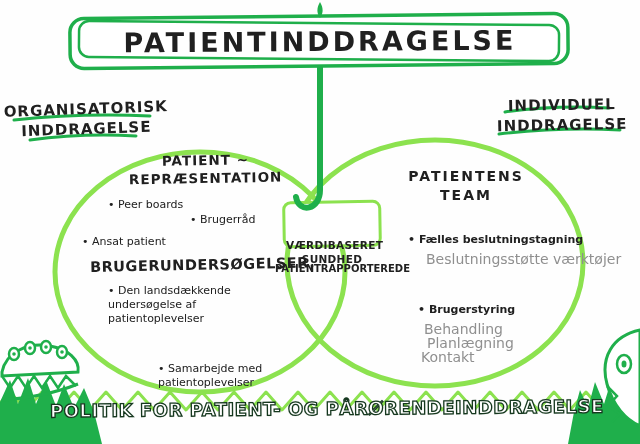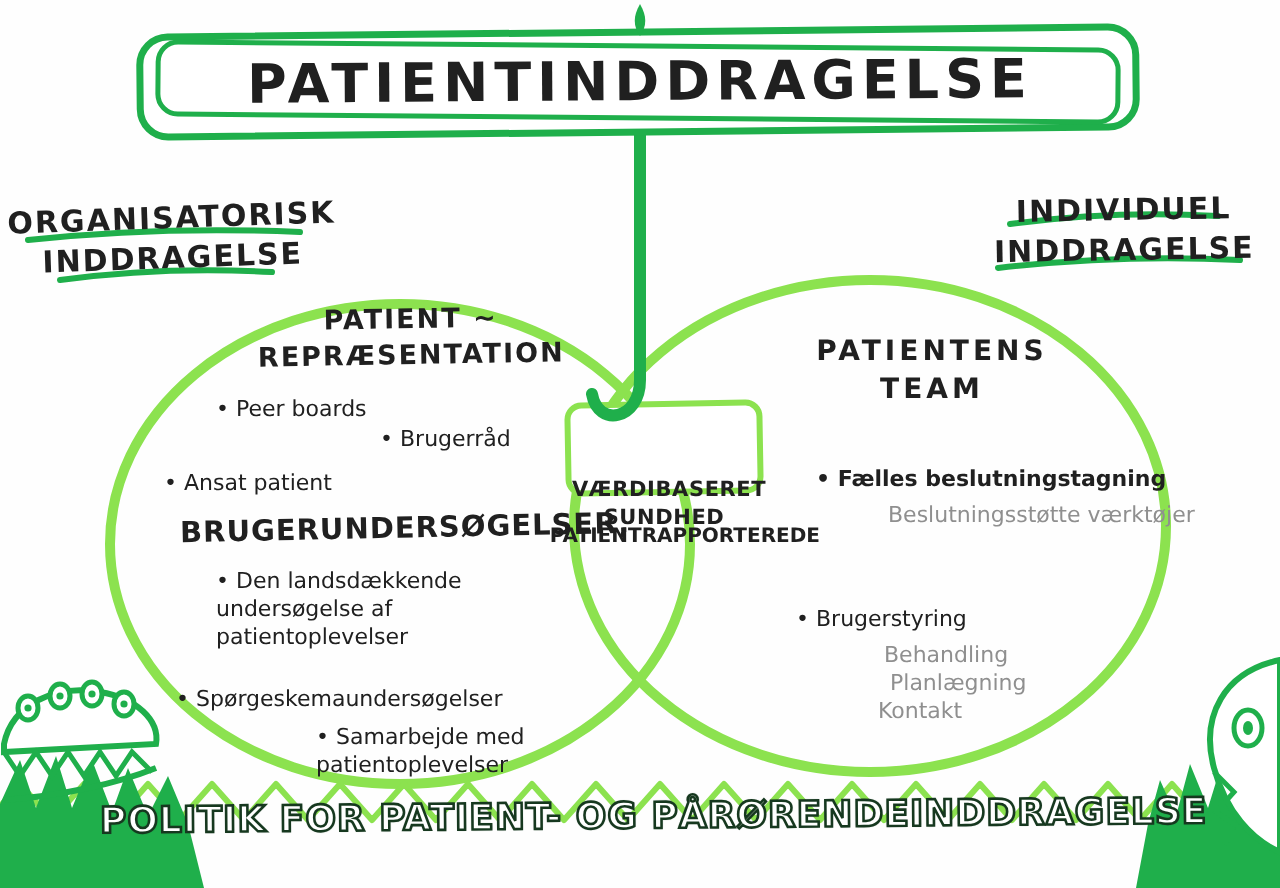--- a/index.html
+++ b/index.html
@@ -29,21 +29,21 @@
   }
   .wrapblock{font-size:11px; text-align:left; line-height:14px;}
   .centerbox{
     top:208px; left:286px; width:92px; text-align:center;
     font-size:10.5px; font-weight:700; line-height:14px; letter-spacing:0.3px;margin-top:30px;
   }
   .prom{
     top:262px; left:255px; width:155px; text-align:right;
     font-size:10px; font-weight:700; line-height:14px;
   }
-  .gray{color:#8f8f8f; font-size:11px; white-space:nowrap;margin-left:18px;}
+  .gray{color:#8f8f8f; font-size:14px; white-space:nowrap;}
   .footer{
     top:398px; left:50px; width:545px; text-align:center;
     font-size:18px; font-weight:800; letter-spacing:0.5px;
     color:#ffffff; -webkit-text-stroke:1.3px #16381f;
     text-shadow:0 0 1px #16381f; transform:rotate(-0.5deg); white-space:nowrap;
   }
 </style>
 </head>
 <body>
 
@@ -112,39 +112,38 @@
     <span style="display:block">REPRÆSENTATION</span>
   </div>
 
   <div class="abs item bullet" style="top:198px;left:108px;">Peer boards</div>
   <div class="abs item bullet" style="top:213px;left:190px;">Brugerråd</div>
   <div class="abs item bullet" style="top:235px;left:82px;">Ansat patient</div>
 
   <div class="abs subhead">BRUGERUNDERSØGELSER,</div>
 
   <div class="abs wrapblock bullet" style="top:284px;left:108px;width:152px;">Den landsdækkende undersøgelse af patientoplevelser</div>
-  <div class="abs item bullet" style="top:343px;left:88px;">Spørgeskemaundersøgelser</div>
   <div class="abs wrapblock bullet" style="top:362px;left:158px;width:122px;">Samarbejde med patientoplevelser</div>
 
   <div class="abs centerbox">
     <span style="display:block">VÆRDIBASERET</span>
     <span style="display:block">SUNDHED</span>
   </div>
   <div class="abs prom">
     <span style="display:block">PATIENTRAPPORTEREDE</span>
   </div>
 
   <div class="abs circ-head rhead">
     <span style="display:block">PATIENTENS</span>
     <span style="display:block">TEAM</span>
   </div>
 
   <div class="abs item bullet" style="top:233px;left:408px;font-weight:600;">Fælles beslutningstagning</div>
   <div class="abs gray" style="top:251px;left:426px;">Beslutningsstøtte værktøjer</div>
 
-  <div class="abs item bullet" style="top:303px;left:398px;font-weight:400;">Brugerstyring</div>
+  <div class="abs item bullet" style="top:303px;left:418px;font-weight:700;">Brugerstyring</div>
   <div class="abs gray" style="top:321px;left:424px;">Behandling</div>
   <div class="abs gray" style="top:335px;left:427px;">Planlægning</div>
   <div class="abs gray" style="top:349px;left:421px;">Kontakt</div>
 
   <div class="abs footer">POLITIK FOR PATIENT- OG PÅRØRENDEINDDRAGELSE</div>
 
 </div>
 
 </body></html>

